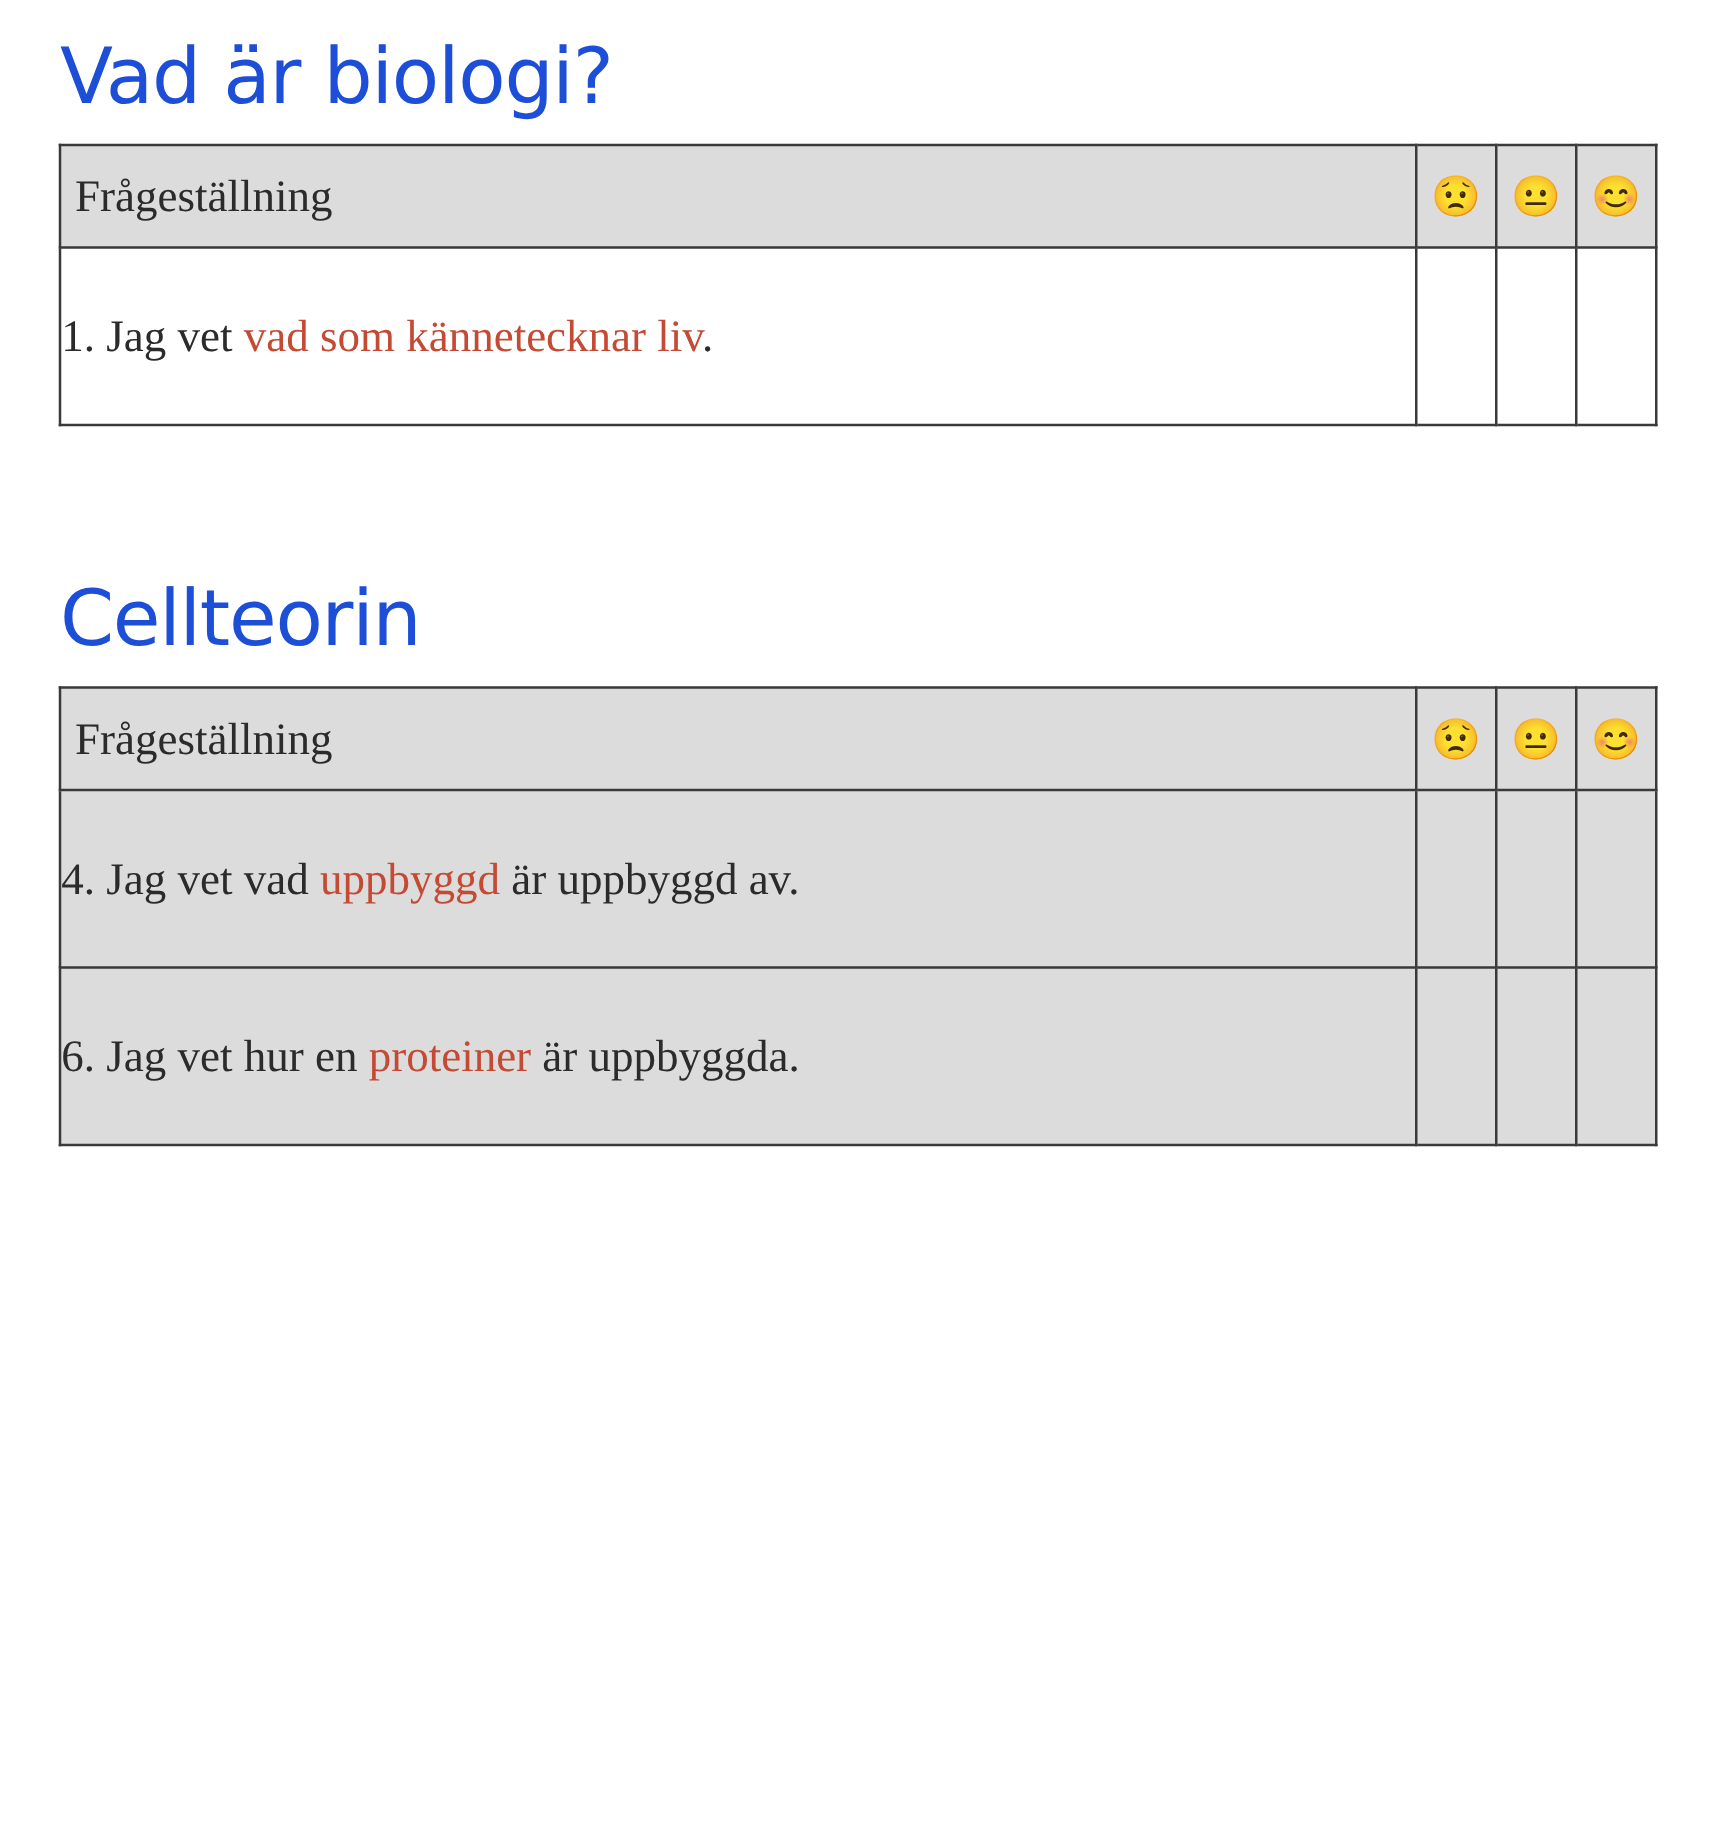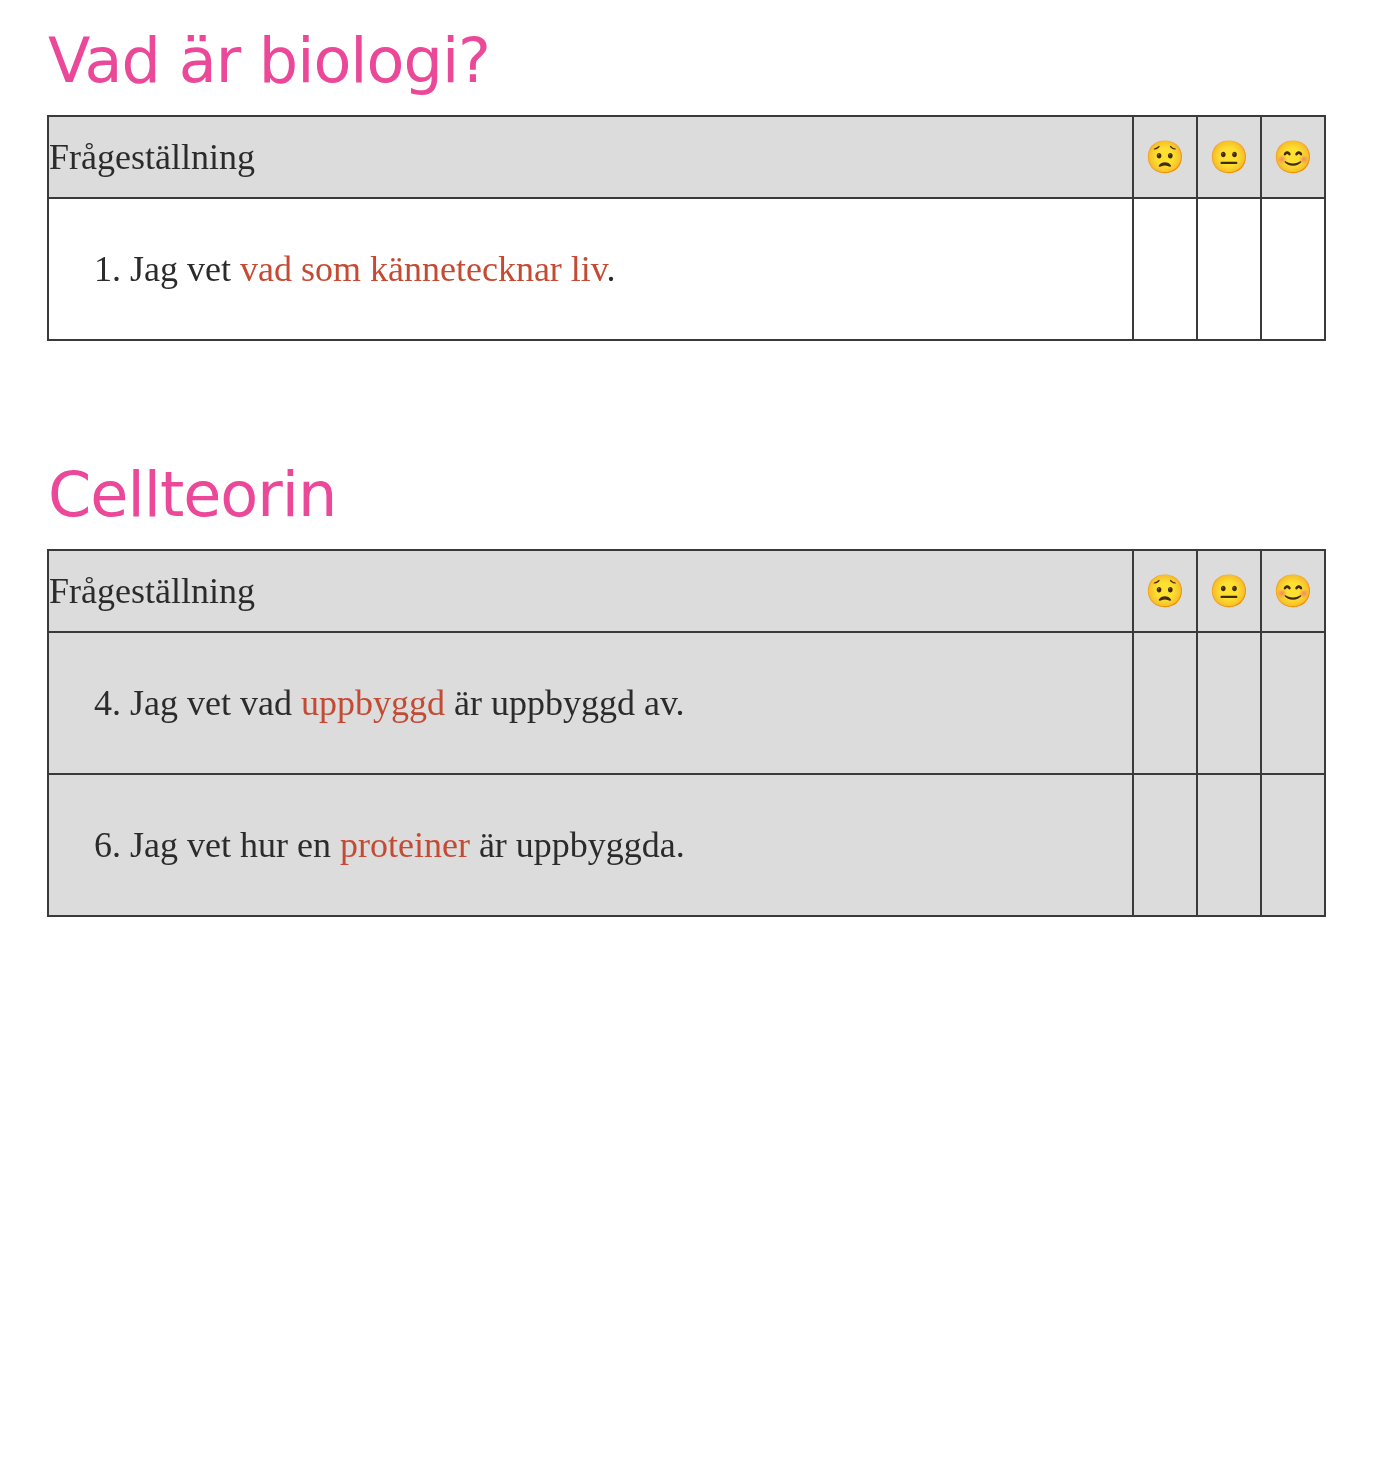--- a/index.html
+++ b/index.html
@@ -1,24 +1,24 @@
 <!DOCTYPE html>
 <html><head>
 <meta charset="utf-8">
 <style>
   html,body{margin:0;padding:0;background:#fff;}
   body{width:1377px;height:1478px;overflow:hidden;position:relative;}
-  .h{position:absolute;left:48px;margin:0;font-family:"DejaVu Sans",sans-serif;font-weight:400;color:#ec4899;font-size:62px;letter-spacing:-1px;line-height:1;}
+  .h{position:absolute;left:48px;margin:0;font-family:"DejaVu Sans",sans-serif;font-weight:400;color:#1d4ed8;font-size:62px;letter-spacing:-1px;line-height:1;}
   table{position:absolute;left:47px;width:1279px;border-collapse:collapse;font-family:"Liberation Serif",serif;color:#2b2b2b;}
   td,th{border:2px solid #3a3a3a;padding:0;}
   th{background:#dcdcdc;font-weight:400;height:80px;text-align:left;font-size:36px;}
-  th.q{font-family:Liberation Serif, serif;}
+  th.q{padding-left:11px;font-family:Liberation Serif, serif;}
   th.e{width:62px;text-align:center;font-size:32px;}
   td{height:140px;font-size:36px;}
-  td.q{padding-left:45px;}
+  td.q{}
   tr.alt td{background:#dcdcdc;}
   .hl{color:#c44a33;}
 </style>
 </head>
 <body>
 
 <h1 class="h" style="top:30px">Vad är biologi?</h1>
 <table style="top:115px">
   <tbody>
       <tr>

